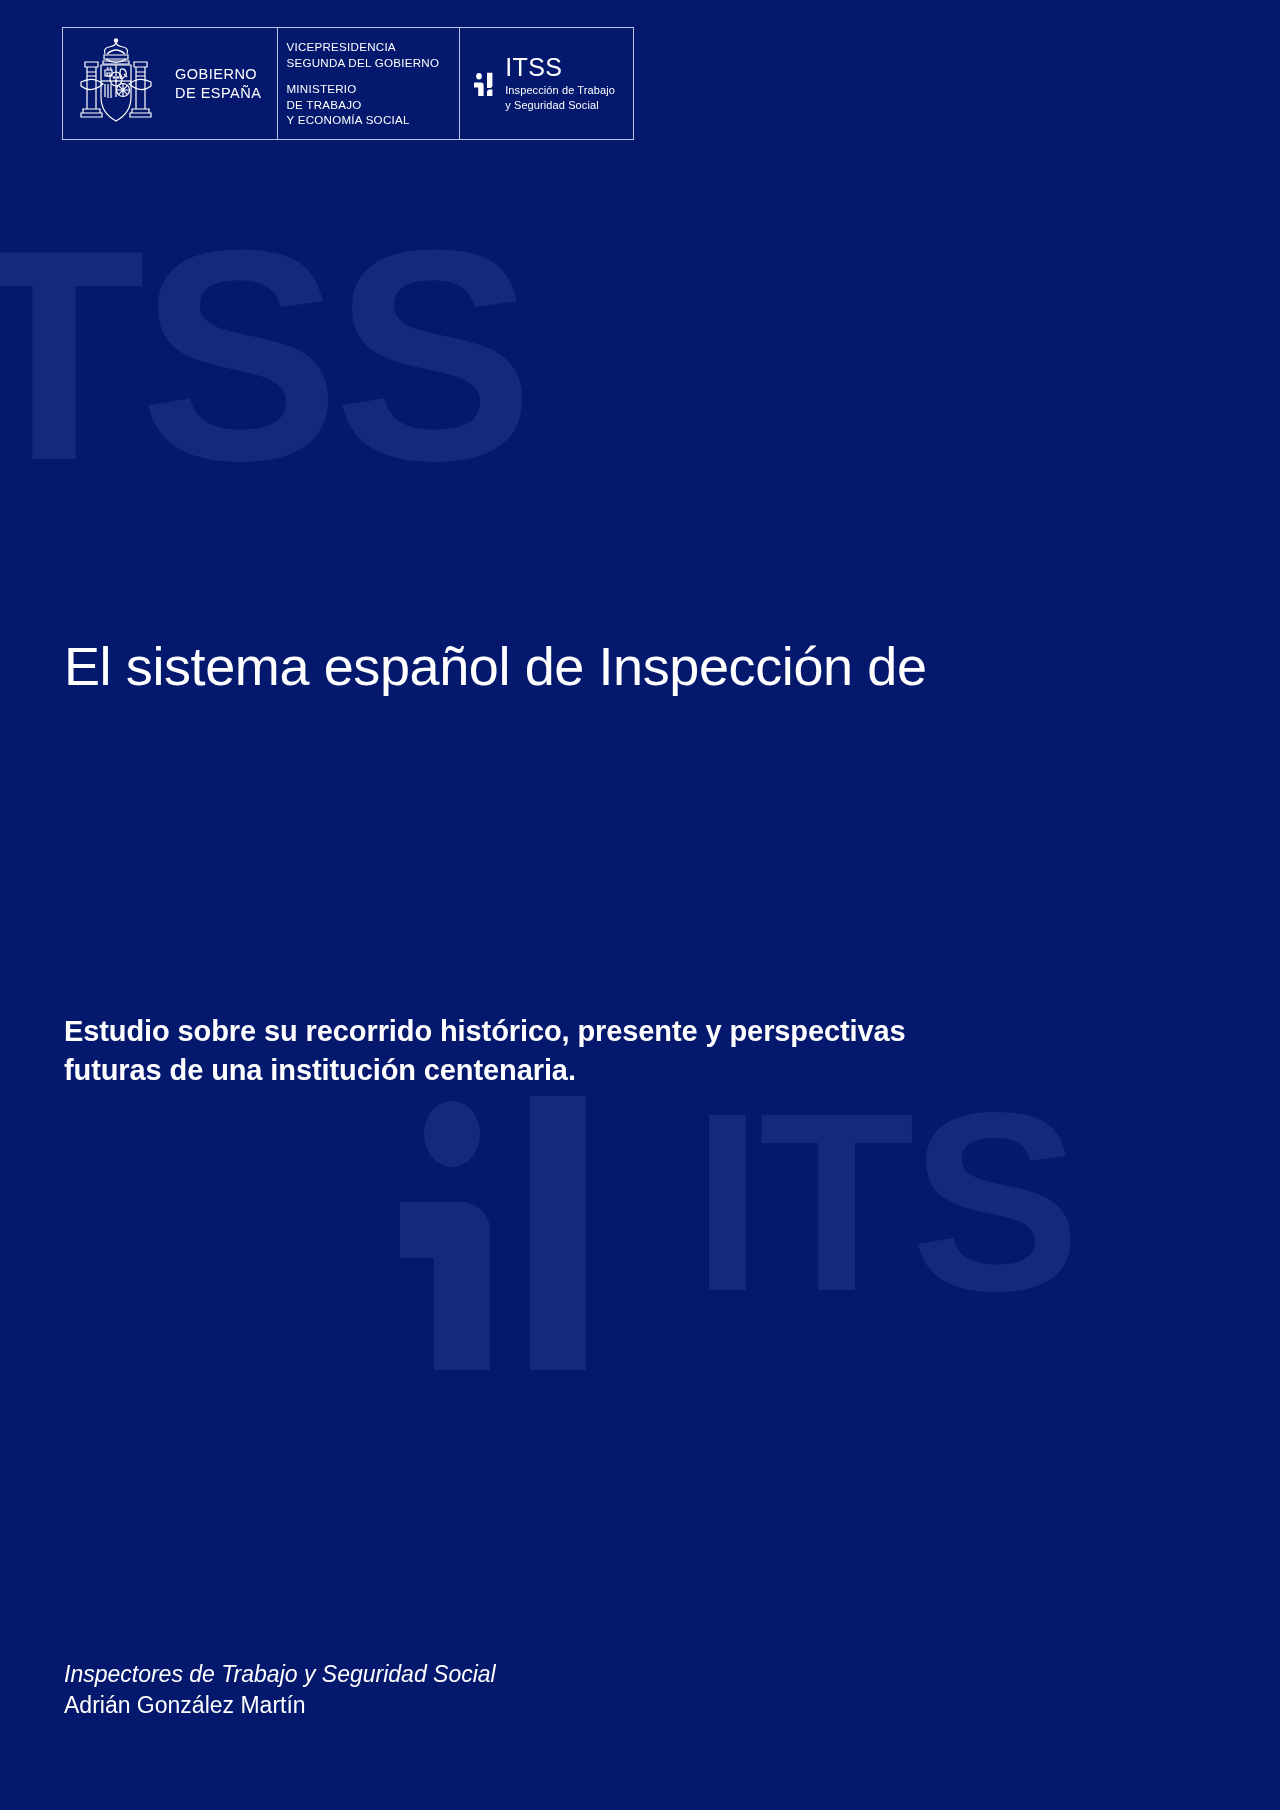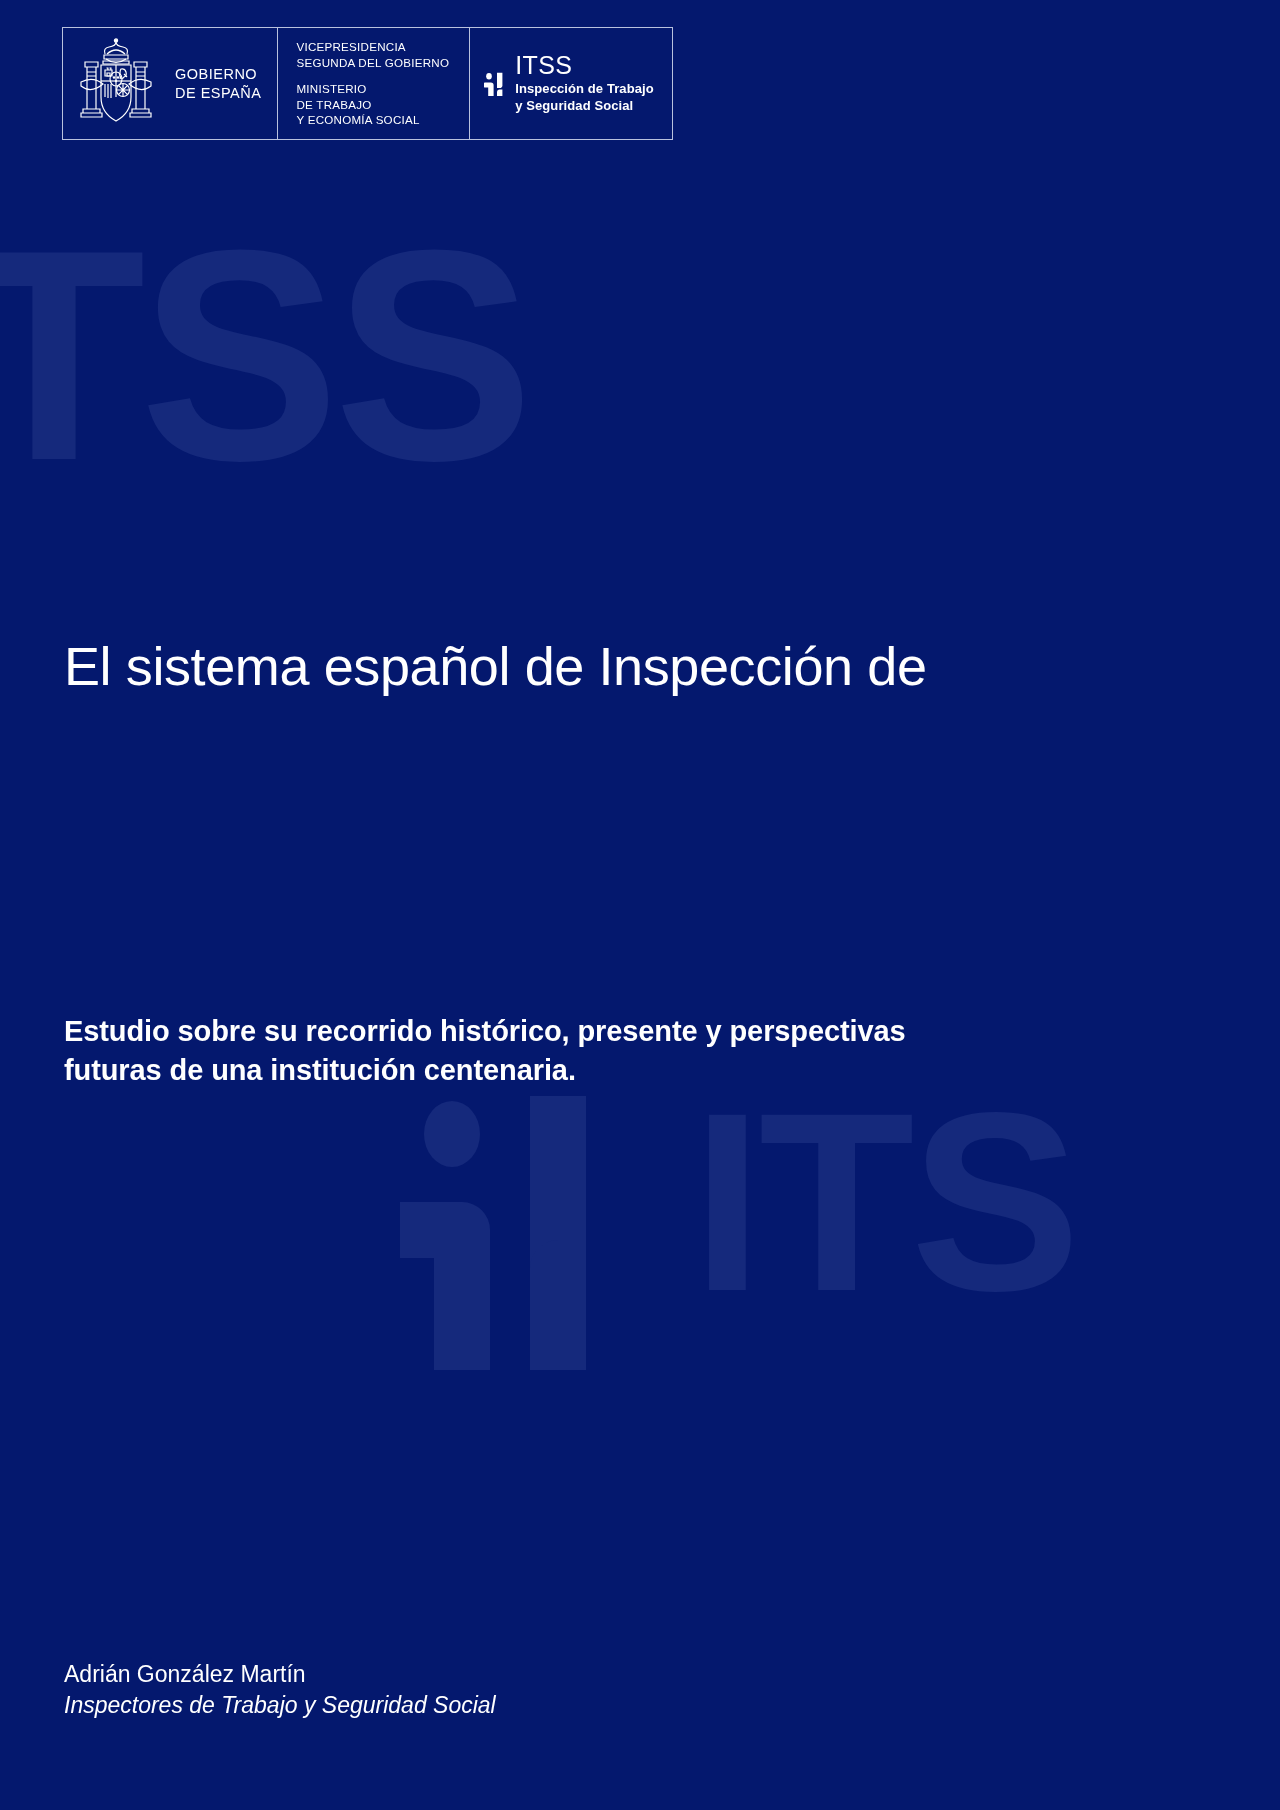--- a/index.html
+++ b/index.html
@@ -65,46 +65,45 @@
   .cell-escudo{ padding:0 16px 0 14px; gap:20px; }
   .coa{ width:78px; height:92px; display:block; }
   .gob-text{
     color:#ffffff;
     font-size:14.5px;
     line-height:1.25;
     letter-spacing:0.5px;
     white-space:nowrap;
   }
 
-  .cell-ministerio{ padding:0 20px 0 18px; }
+  .cell-ministerio{ padding:0 20px 0 8px; }
   .min-text{
     color:#ffffff;
     font-size:11.6px;
     line-height:1.33;
     letter-spacing:0.25px;
     white-space:nowrap;
   }
   .min-gap{ display:block; height:11px; }
 
   .cell-itss{ padding:0 18px 0 14px; gap:9px; align-items:center; }
   .itss-mark{ width:22px; height:24px; display:block; }
   .itss-texts{ display:flex; flex-direction:column; gap:3px; }
   .itss-word{
     color:#ffffff;
     font-size:25px;
     letter-spacing:0.4px;
     line-height:1;
   }
   .itss-sub{
     color:#ffffff;
-    font-size:13px;
+    font-size:11px;
     line-height:1.28;
     letter-spacing:0.1px;
     white-space:nowrap;
-    font-weight:bold;
   }
 
   
   .title-block{
     position:absolute;
     left:64px; top:636px;
     width:1010px;
   }
   .title-line{
     color:#ffffff;
@@ -242,17 +241,17 @@
   <div class="title-block">
     <div class="title-line">El sistema español de Inspección de</div>
   </div>
 
   <div class="subtitle-block">
     <div class="subtitle-line">Estudio sobre su recorrido histórico, presente y perspectivas</div>
     <div class="subtitle-line">futuras de una institución centenaria.</div>
   </div>
 
   <div class="authors">
+    <div class="author-line author-role">Inspectores de Trabajo y Seguridad Social</div>
     <div class="author-line">Adrián González Martín</div>
-    <div class="author-line author-role">Inspectores de Trabajo y Seguridad Social</div>
   </div>
 
 </div>
 
 </body></html>

